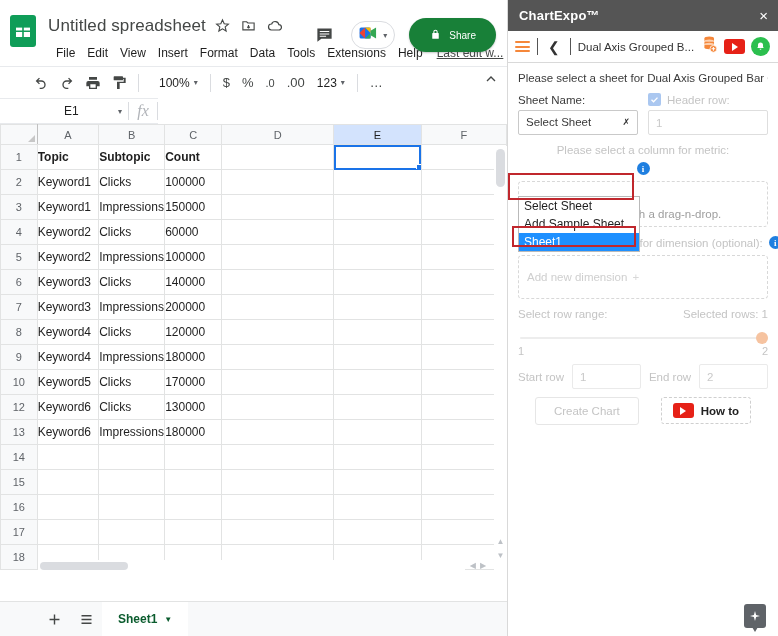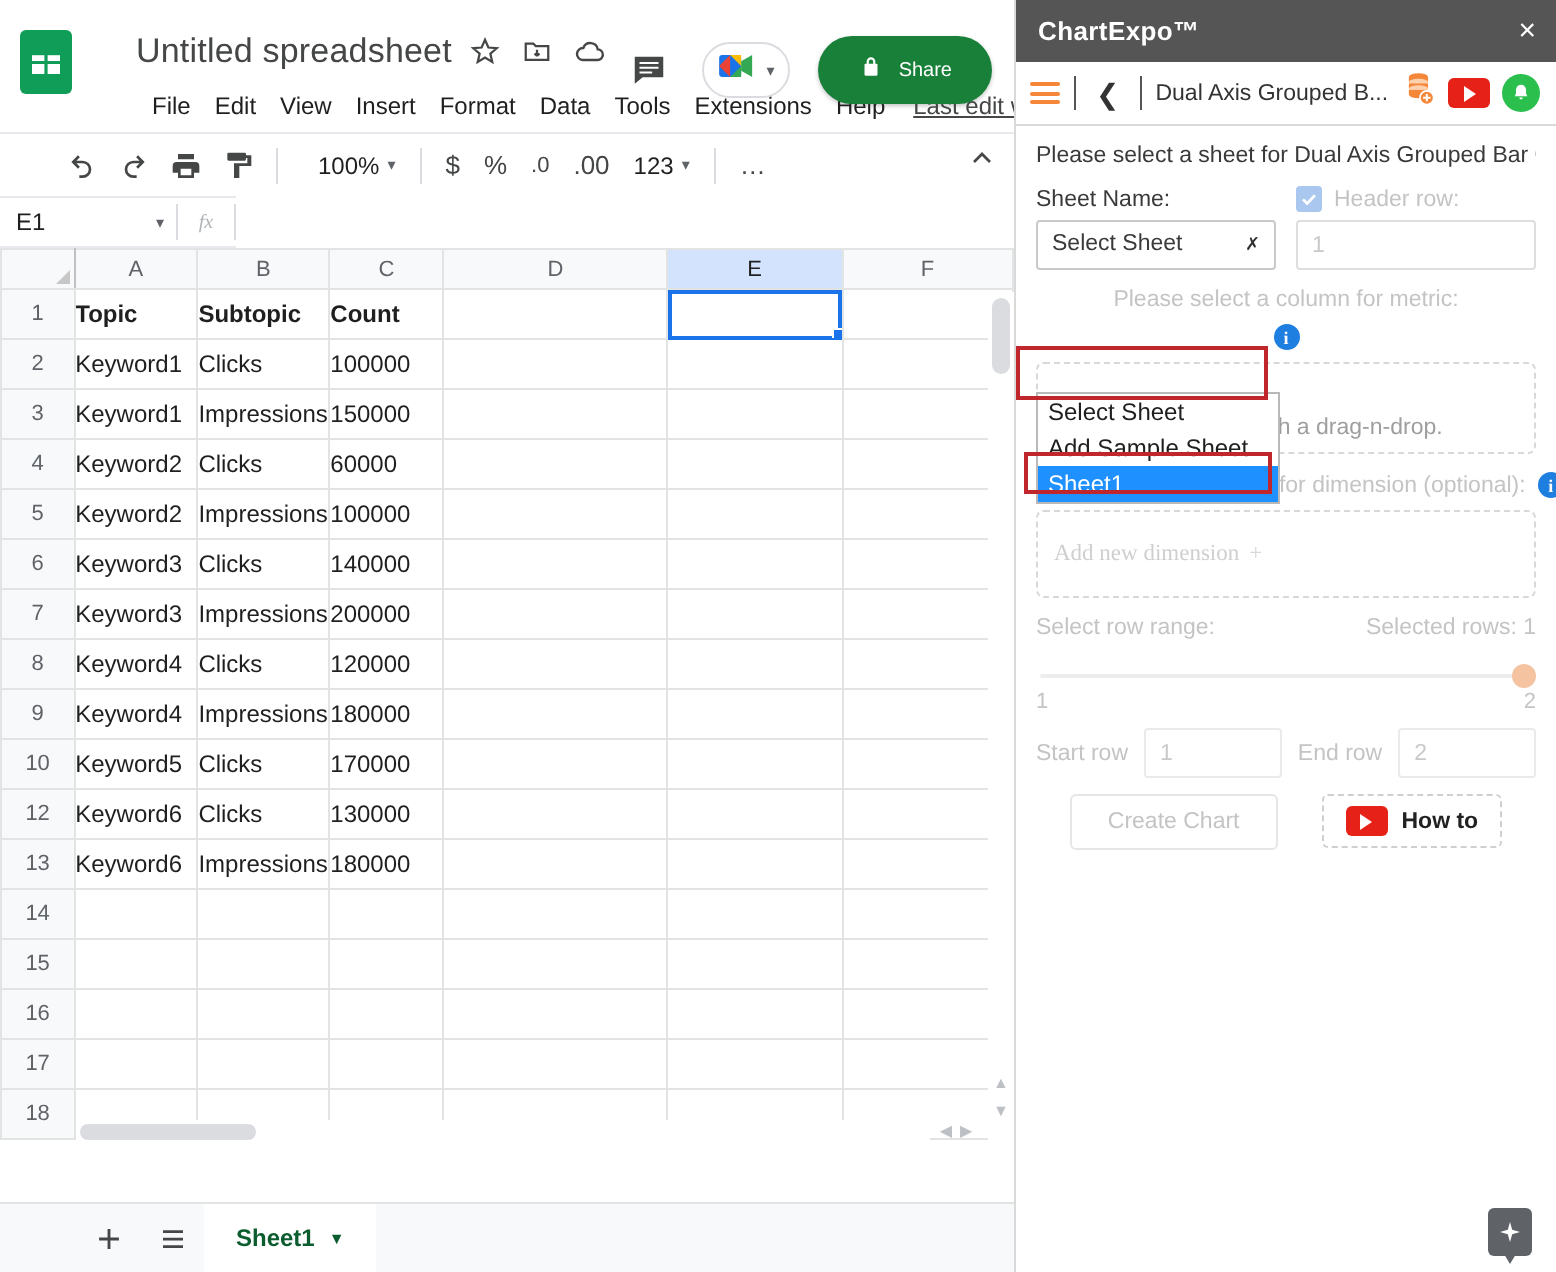--- a/index.html
+++ b/index.html
@@ -11,21 +11,21 @@
   }
   body { position: relative; }
 
   
   #sheets-app {
     position: absolute; left: 0; top: 0; width: 507px; height: 636px;
     background: #ffffff; overflow: hidden;
   }
 
   
-  .gs-titlebar { display: flex; align-items: flex-start; padding: 10px 0 0 8px; height: 66px; gap: 20px; }
+  .gs-titlebar { display: flex; align-items: flex-start; padding: 10px 0 0 8px; height: 66px; }
   .gs-logo {
     width: 30px; height: 34px; flex: 0 0 30px; margin-top: 4px;
     display: flex; align-items: center; justify-content: center;
   }
   .gs-logo svg { display: block; }
   .gs-title-block { margin-left: 10px; padding-top: 2px; }
   .gs-title-row { display: flex; align-items: center; gap: 8px; height: 27px; }
   .gs-doc-title {
     font-size: 17px; color: #444746; letter-spacing: .1px; white-space: nowrap;
   }
@@ -76,25 +76,25 @@
   .tb-txt { font-size: 13px; color: #444746; padding: 0 6px; cursor: pointer; display:flex; align-items:center; height:24px;}
   .tb-collapse { position: absolute; right: 8px; top: 4px; color: #444746; cursor: pointer; }
 
   
   .gs-formulabar {
     display: flex; align-items: center; height: 26px;
     border-top: 1px solid #e8eaed; border-bottom: 1px solid #e8eaed;
   }
   .namebox {
     width: 88px; height: 26px; display: flex; align-items: center; justify-content: space-between;
-    padding: 0 6px 0 8px; font-size: 12px; color: #1f1f1f; cursor: text;
+    padding: 0 6px 0 24px; font-size: 12px; color: #1f1f1f; cursor: text; margin-left: 40px;
   }
   .namebox .caret { color: #5f6368; font-size: 8px; }
   .fb-sep { width: 1px; height: 18px; background: #dadce0; }
-  .fx-label { width: 28px; text-align: center; font-size: 10px; font-style: italic; color: #b0b3b8; font-family: "Liberation Serif", serif; }
+  .fx-label { width: 28px; text-align: center; font-size: 16px; font-style: italic; color: #b0b3b8; font-family: "Liberation Serif", serif; }
   .fb-input { flex: 1; height: 26px; font-size: 12px; border: none; outline: none; padding-left: 6px; }
 
   
   .grid-wrap { position: relative; height: 447px; overflow: hidden; }
   table.grid { border-collapse: collapse; table-layout: fixed; }
   table.grid td, table.grid th { border: 1px solid #e2e3e3; padding: 0; font-weight: normal; }
   .corner-cell {
     width: 38px; height: 20px; background: #f8f9fa; border-right: 1px solid #c0c0c0 !important;
     position: relative;
   }
@@ -699,21 +699,21 @@
 
     <div class="ce-dropzone" style="margin-top:6px;height:46px;">
       <span>Rearrange metrics with a drag-n-drop.</span>
     </div>
 
     <div style="display:flex;align-items:center;gap:6px;margin-top:9px;">
       <span class="ce-label-muted" style="white-space:nowrap">Please select a column for dimension (optional):</span>
       <span class="info-dot">i</span>
     </div>
 
-    <div class="ce-dropzone dim" style="margin-top:6px;height:38px;font-family:Liberation Serif, serif;">
+    <div class="ce-dropzone dim" style="margin-top:6px;height:38px;">
       <span>Add new dimension</span>
       <span class="dim-plus">+</span>
     </div>
 
     <div style="display:flex;align-items:center;justify-content:space-between;margin-top:9px;">
       <span class="ce-label-muted">Select row range:</span>
       <span class="ce-label-muted">Selected rows: 1</span>
     </div>
 
     <div class="slider-wrap">

